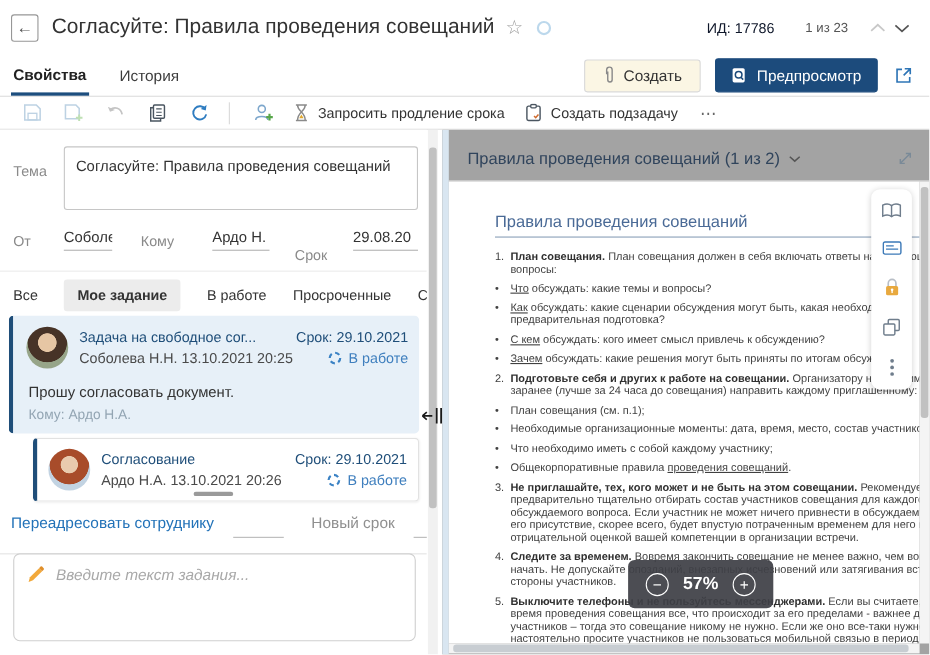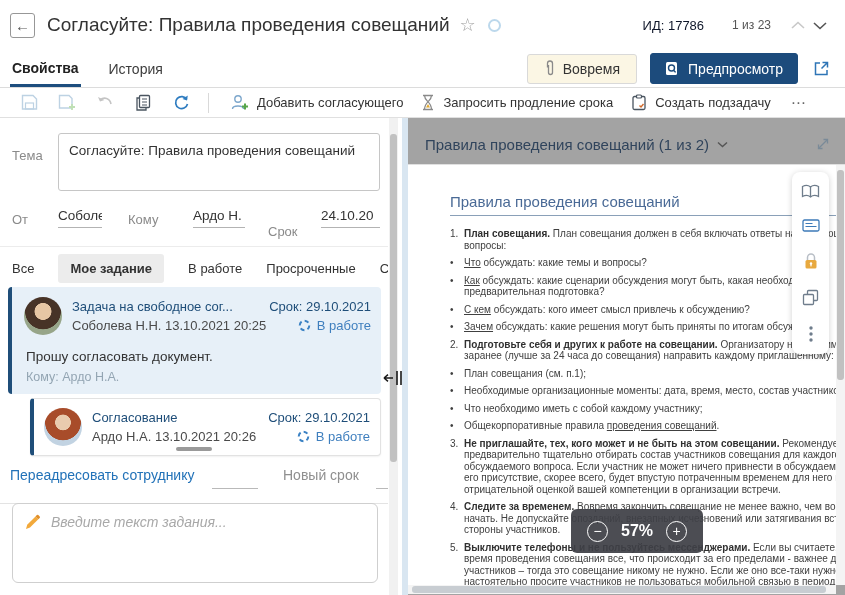--- a/index.html
+++ b/index.html
@@ -124,21 +124,21 @@
 </div>
 
 <div class="tabbar">
   <div class="tab active">Свойства</div>
   <div class="tab">История</div>
   <div class="hspacer"></div>
   <button class="btn-attach">
     <svg width="12" height="17">
         <path d="M3.5 7.5 V3.5 a2.5 2.5 0 0 1 5 0 v9 a2 2 0 0 1 -4 0 V5" fill="none" stroke="#8a8a8a" stroke-width="1.3"></path>
       </svg>
-    <span>Вовремя</span>
+    <span>Создать</span>
   </button>
   <button class="btn-preview">
     <svg width="15" height="16">
         <rect x="1" y="1" width="11" height="13" rx="1.5" fill="#fff"></rect>
         <circle cx="6.5" cy="7" r="3" fill="none" stroke="#1c4b7c" stroke-width="1.4"></circle>
         <line x1="8.6" y1="9.2" x2="10.6" y2="11.4" stroke="#1c4b7c" stroke-width="1.4"></line>
       </svg>
     <span>Предпросмотр</span>
   </button>
   <div class="ext-btn">
@@ -181,21 +181,20 @@
         <path d="M14.8 1.5 L14 6.5 L9.5 5 Z" fill="#2e7cc0"></path>
       </svg>
   </div>
   <div class="tbsep"></div>
   <div class="tb-act">
     <svg width="18" height="18">
         <circle cx="7" cy="5" r="3.2" fill="none" stroke="#7da7cc" stroke-width="1.4"></circle>
         <path d="M1.5 15 c0-4 11-4 11 0" fill="none" stroke="#7da7cc" stroke-width="1.4"></path>
         <path d="M14 9.5 v6 M11 12.5 h6" stroke="#57a64a" stroke-width="2"></path>
       </svg>
-    <span>Добавить согласующего</span>
   </div>
   <div class="tb-act">
     <svg width="14" height="17">
         <path d="M2 1.5 h10 M2 15.5 h10 M3.5 1.5 c0 6 7 6 7 14 M10.5 1.5 c0 6 -7 6 -7 14" fill="none" stroke="#8a8a8a" stroke-width="1.3"></path>
         <path d="M5 13.5 h4 l-2 -3.5 z" fill="#e0a82e"></path>
       </svg>
     <span>Запросить продление срока</span>
   </div>
   <div class="tb-act">
     <svg width="16" height="17">
@@ -210,21 +209,21 @@
 
 <div class="left-panel">
   <div class="flabel" style="left:12px; top:30px;">Тема</div>
   <textarea class="subject-box" style="">Согласуйте: Правила проведения совещаний</textarea>
 
   <div class="flabel" style="left:12px; top:94px;">От</div>
   <div class="ufield" style="left:58px; top:90px; width:44px;">Соболев</div>
   <div class="flabel" style="left:128px; top:94px;">Кому</div>
   <div class="ufield" style="left:193px; top:90px; width:52px;">Ардо Н.</div>
   <div class="flabel" style="left:268px; top:106px;">Срок</div>
-  <div class="ufield" style="left:321px; top:90px; width:59px;">24.10.20</div>
+  <div class="ufield" style="left:321px; top:90px; width:59px;">29.08.20</div>
 
   <div class="filters">
     <span class="filter">Все</span>
     <span class="filter active">Мое задание</span>
     <span class="filter">В работе</span>
     <span class="filter">Просроченные</span>
     <span class="filter">С ком</span>
   </div>
 
   <div class="card1">

